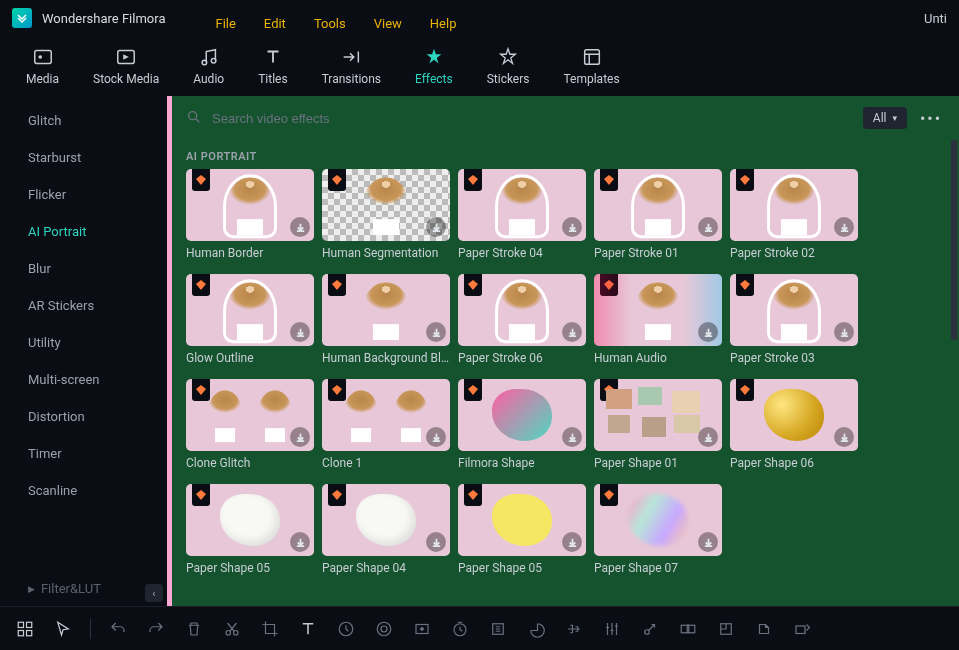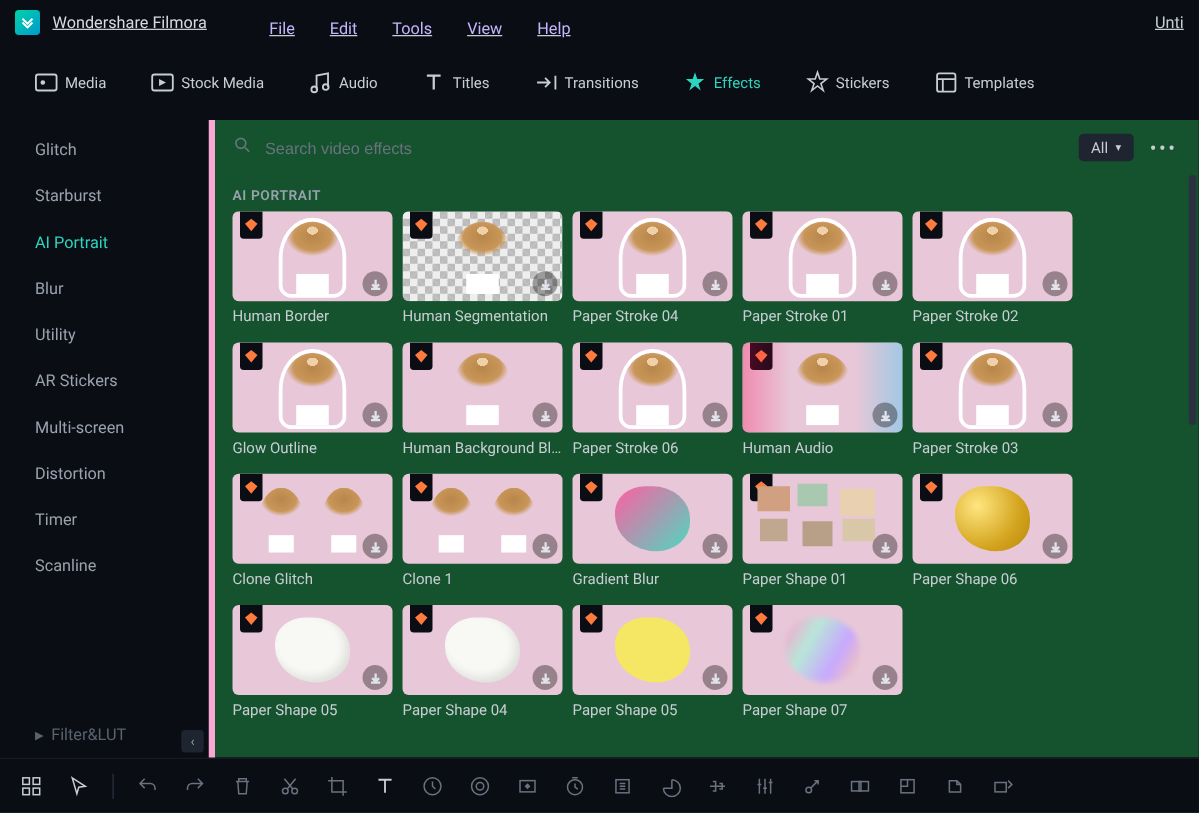--- a/index.html
+++ b/index.html
@@ -15,47 +15,46 @@
   flex-direction: column;
 }
 
 
 .titlebar {
   height: 36px;
   display: flex;
   align-items: center;
   padding: 0 12px;
   background: #0a0d14;
-  text-decoration: underline;
 }
 .logo {
   width: 20px; height: 20px;
   background: linear-gradient(135deg, #00d4aa, #0099cc);
   border-radius: 3px;
   margin-right: 10px;
   display: flex; align-items: center; justify-content: center;
 }
 .logo svg { width: 12px; height: 12px; }
 .app-name { color: #d8dce2; font-size: 13px; margin-right: 50px; }
 .menu { display: flex; gap: 28px; }
-.menu-item { color: #c4b5fd; cursor: pointer; margin-top: 11px; }
+.menu-item { color: #eab308; cursor: pointer; margin-top: 11px; }
 .title-right { margin-left: auto; color: #c8cdd4; }
 
 
 .toptabs {
   height: 60px;
   display: flex;
   align-items: center;
   padding: 0 18px;
   gap: 18px;
   background: #0a0d14;
 }
 .toptab {
   display: flex;
-  flex-direction: row;
+  flex-direction: column;
   align-items: center;
   gap: 4px;
   color: #c8cdd4;
   cursor: pointer;
   padding: 4px 8px;
 }
 .toptab.active { color: #2dd4bf; }
 .toptab .ticon { width: 22px; height: 22px; display:flex; align-items:center; justify-content:center; }
 .toptab .tlabel { font-size: 12px; }
 
@@ -398,24 +397,25 @@
     <span class="tlabel">Templates</span>
   </div>
 </div>
 
 <div class="main">
   <div class="sidebar">
     <div class="sidebar-scroll">
       <div id="sidebar-items">
           <div class="sidebar-item">Glitch</div>
           <div class="sidebar-item">Starburst</div>
+          <div class="sidebar-item">Flicker</div>
           <div class="sidebar-item active">AI Portrait</div>
           <div class="sidebar-item">Blur</div>
+          <div class="sidebar-item">AR Stickers</div>
           <div class="sidebar-item">Utility</div>
-          <div class="sidebar-item">AR Stickers</div>
           <div class="sidebar-item">Multi-screen</div>
           <div class="sidebar-item">Distortion</div>
           <div class="sidebar-item">Timer</div>
           <div class="sidebar-item">Scanline</div>
         </div>
     </div>
     <div class="filter-lut">
       <span class="tri">▶</span>
       <span>Filter&amp;LUT</span>
     </div>
@@ -646,21 +646,21 @@
                   <path d="M6 1 L11 5 L6 11 L1 5 Z" fill="#ff7a3d"></path>
                 </svg>
               </div>
               <div class="shape gradient"></div>
               <div class="dl">
                 <svg viewBox="0 0 12 12">
                   <path d="M6 2 V8 M3 6 L6 9 L9 6 M2 10 H10"></path>
                 </svg>
               </div>
             </div>
-            <div class="card-label">Gradient Blur</div>
+            <div class="card-label">Filmora Shape</div>
           </div>
           <div class="card">
             <div class="thumb pink">
               <div class="diamond">
                 <svg viewBox="0 0 12 12">
                   <path d="M6 1 L11 5 L6 11 L1 5 Z" fill="#ff7a3d"></path>
                 </svg>
               </div>
               <div class="collage"></div>
               <div class="dl">

